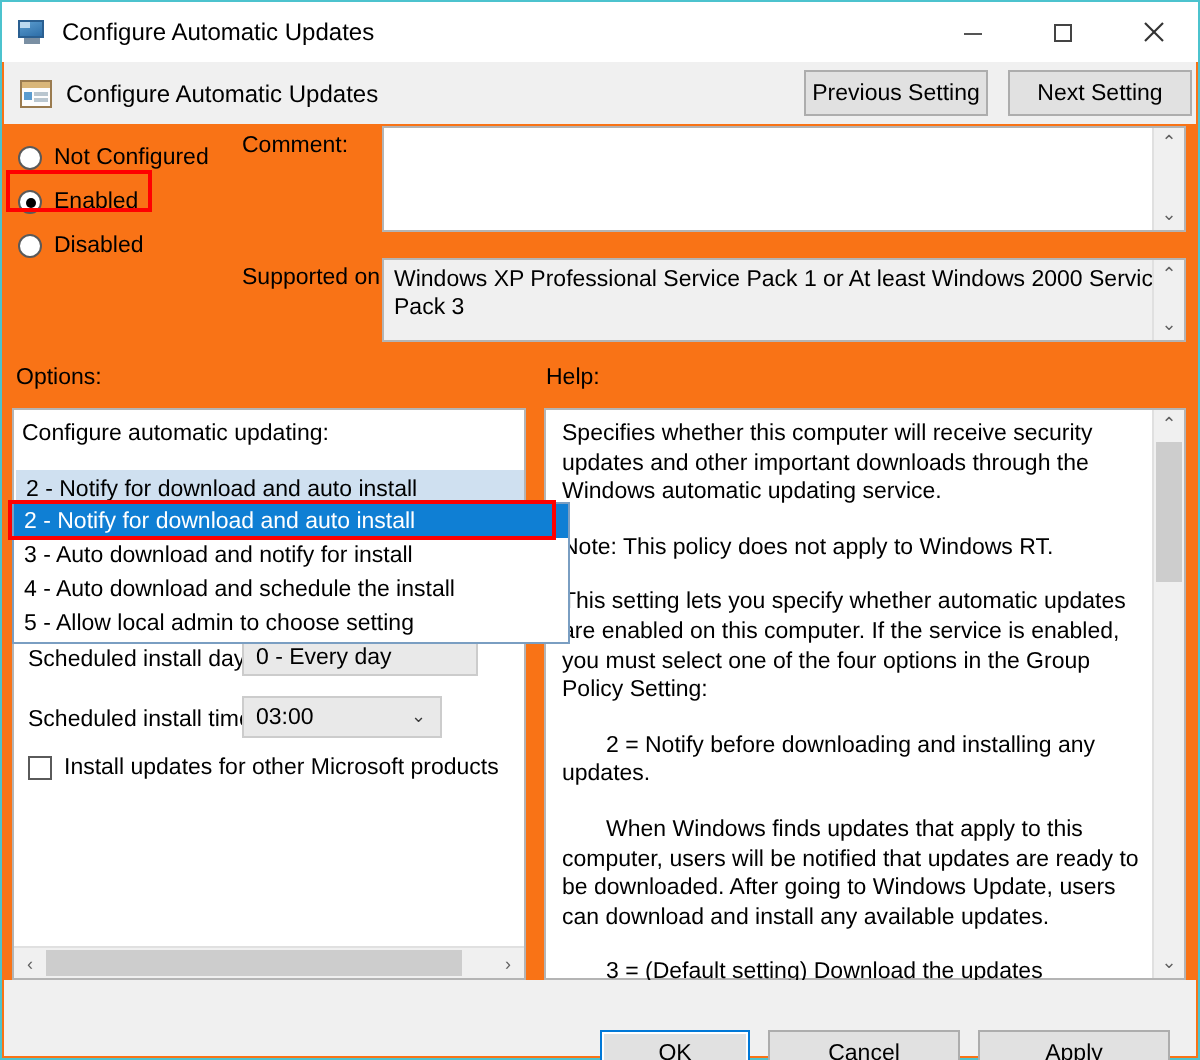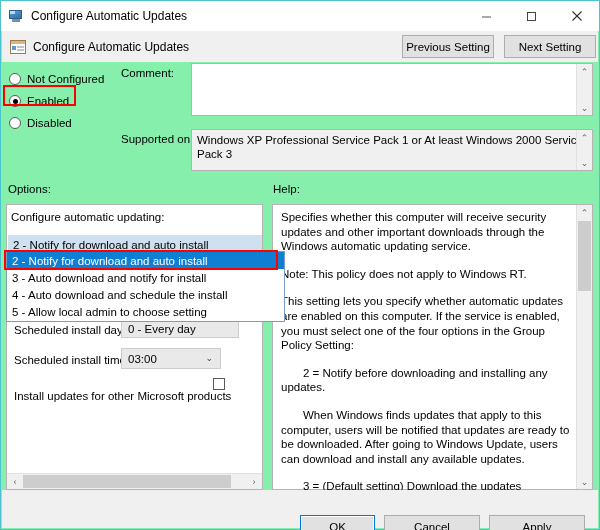--- a/index.html
+++ b/index.html
@@ -8,21 +8,21 @@
     background:#f0f0f0;
     font-family:"Liberation Sans","DejaVu Sans",sans-serif;
     font-size:11.5px;
     color:#000;
     overflow:hidden;
   }
   .window{
     position:absolute;left:0;top:0;width:600px;height:530px;
     box-sizing:border-box;
     border:1px solid #4cc3ce;
-    background:#86efac;
+    background:#f97316;
   }
   
   .titlebar{
     position:absolute;left:0;top:0;right:0;height:30px;
     background:#ffffff;
     display:flex;align-items:center;
   }
   .title-icon{
     width:16px;height:16px;margin-left:7px;margin-right:7px;
     position:relative;flex:none;
@@ -122,21 +122,21 @@
     z-index:30;
   }
   .dd-item{
     height:17px;display:flex;align-items:center;padding-left:5px;font-size:11.5px;
     white-space:nowrap;
   }
   .dd-item.sel{background:#0f7fd4;color:#ffffff;}
   .dd-hl{
     position:absolute;border:2px solid #ff0000;box-sizing:border-box;z-index:31;pointer-events:none;
   }
-  .chk-row{position:absolute;display:flex;align-items:flex-end;flex-direction:column;}
+  .chk-row{position:absolute;display:flex;align-items:flex-end;}
   .chk{
     width:12px;height:12px;border:1px solid #5a5a5a;background:#fff;
     box-sizing:border-box;margin-right:6px;flex:none;
   }
   .help-txt{
     position:absolute;left:8px;top:5px;right:20px;
     font-size:11.5px;line-height:14.6px;color:#000;
   }
   .help-txt p{margin:0 0 13px 0;}
   .help-txt p.ind{text-indent:22px;}

